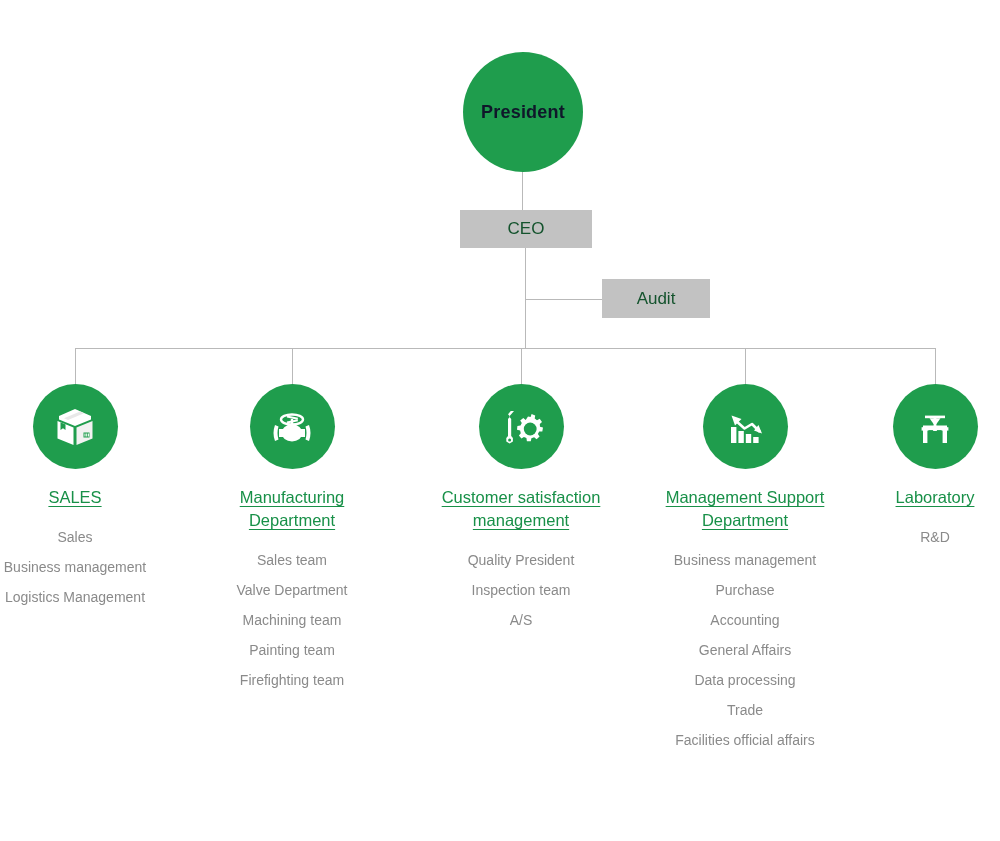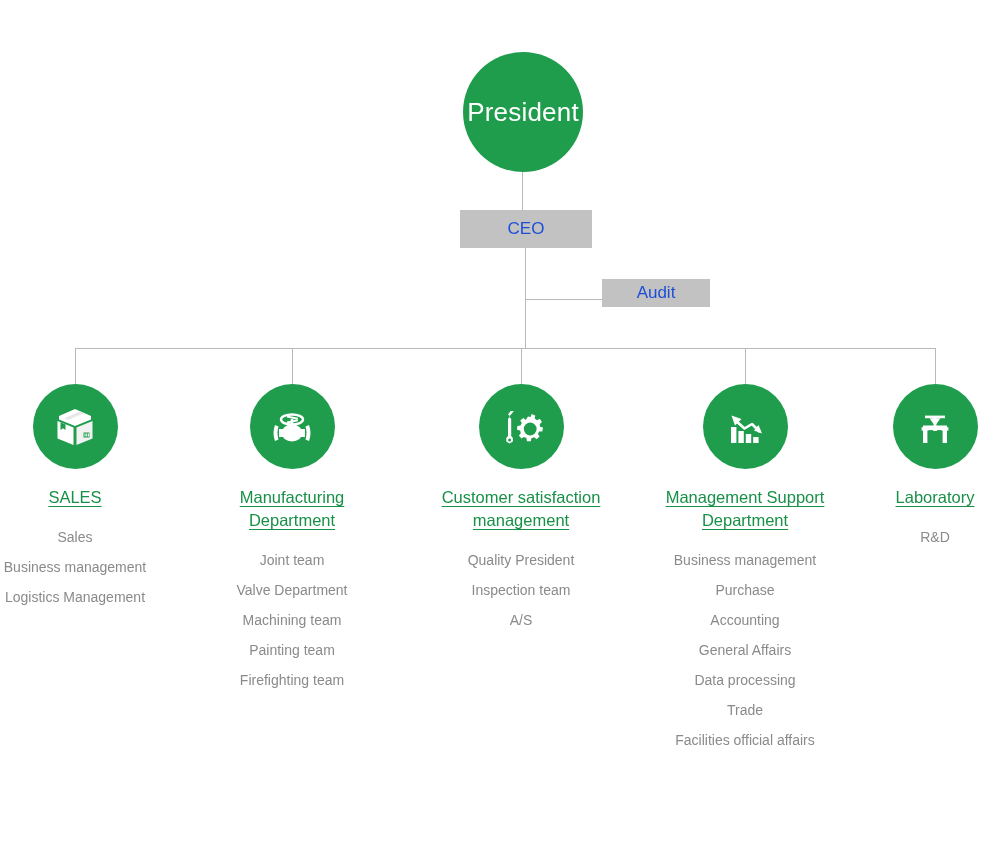--- a/index.html
+++ b/index.html
@@ -37,51 +37,51 @@
     top: 52px;
     width: 120px;
     height: 120px;
     border-radius: 50%;
     background: #1f9d4d;
     display: flex;
     align-items: center;
     justify-content: center;
   }
   .president-label {
-    color: #ffffff;
-    font-size: 26px;
-    font-weight: normal;
+    color: #0f172a;
+    font-size: 18px;
+    font-weight: bold;
     letter-spacing: 0.2px;
     white-space: nowrap;
   }
 
   
   .gray-box {
     position: absolute;
     background: #c2c2c2;
     display: flex;
     align-items: center;
     justify-content: center;
   }
   .gray-box .box-label {
-    color: #1d4ed8;
+    color: #14532d;
     font-size: 17px;
     white-space: nowrap;
   }
   #ceo-box {
     left: 460px;
     top: 210px;
     width: 132px;
     height: 38px;
   }
   #audit-box {
     left: 602px;
     top: 279px;
     width: 108px;
-    height: 28px;
+    height: 39px;
   }
 
   
   .dept {
     position: absolute;
     top: 384px;
     text-align: center;
   }
   .dept-circle {
     width: 85px;
@@ -187,21 +187,21 @@
           <ellipse cx="25" cy="17.5" rx="11" ry="5" fill="none" stroke="#ffffff" stroke-width="2.4"></ellipse>
           <rect x="23.8" y="17" width="2.4" height="8" fill="#ffffff"></rect>
           <rect x="19.5" y="14.5" width="11" height="2" fill="#ffffff" transform="rotate(12 25 17.5)"></rect>
           <rect x="19.5" y="18.5" width="11" height="2" fill="#ffffff" transform="rotate(-12 25 17.5)"></rect>
         </svg>
       </span>
     </div>
     <div class="dept-title">Manufacturing
 Department</div>
     <div class="dept-items">
-      <div class="dept-item">Joint team</div>
+      <div class="dept-item">Sales team</div>
       <div class="dept-item">Valve Department</div>
       <div class="dept-item">Machining team</div>
       <div class="dept-item">Painting team</div>
       <div class="dept-item">Firefighting team</div>
     </div>
   </div>
 
   <div class="dept" id="dept-customer">
     <div class="dept-circle">
       <span>

